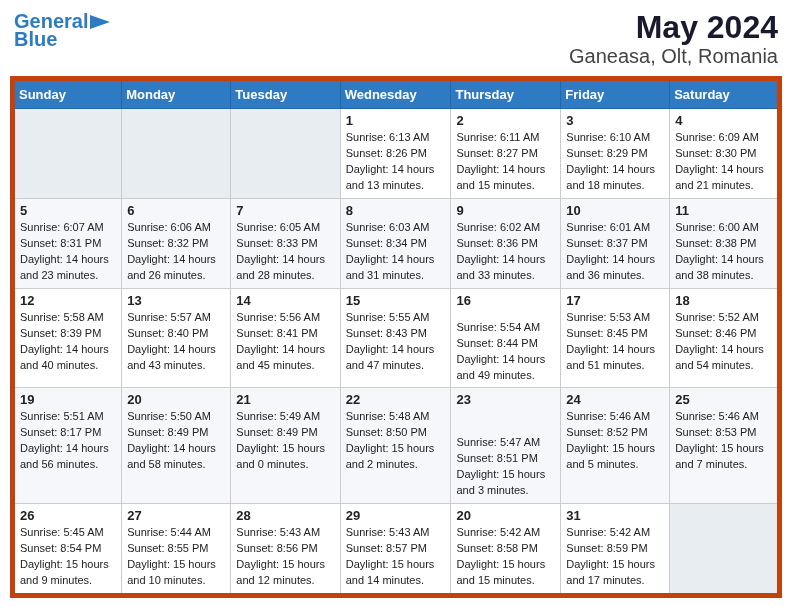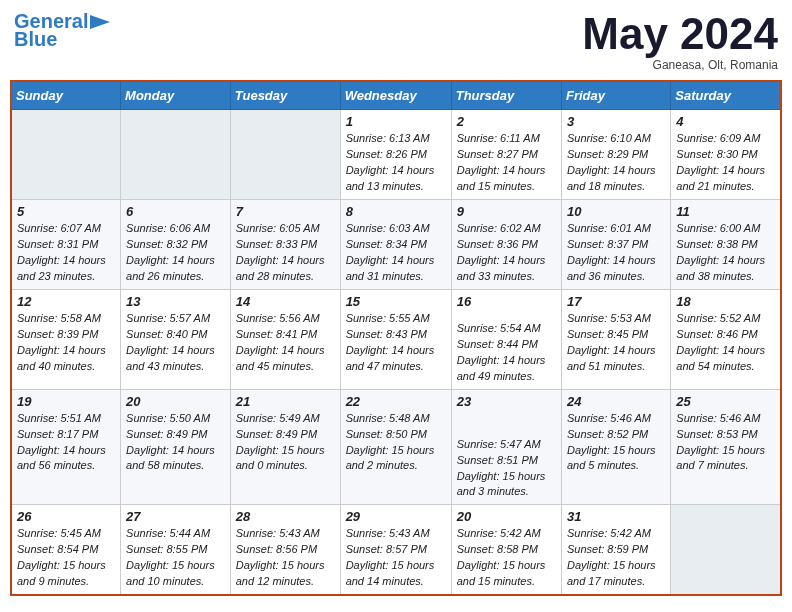--- a/index.html
+++ b/index.html
@@ -27,34 +27,33 @@
       font-size: 20px;
       font-weight: bold;
       color: #1a1a2e;
       line-height: 1.1;
     }
     .logo-text span { color: #2e7bc4; }
     .title-block {
       text-align: right;
     }
     .month-title {
-      font-size: 44px;
+      font-size: 32px;
       font-weight: bold;
       color: #1a1a2e;
       line-height: 1.1;
     }
     .location {
-      font-size: 12px;
+      font-size: 20px;
       color: #444;
     }
     .calendar {
       width: 100%;
       border-collapse: collapse;
-      border: 2px solid #c2410c;
-      font-style: italic;
+      border: 5px solid #c2410c;
     }
     .calendar th {
       background: #2e7bc4;
       color: #fff;
       font-size: 13px;
       font-weight: bold;
       padding: 6px 4px;
       text-align: left;
       border: 1px solid #2566a8;
     }

